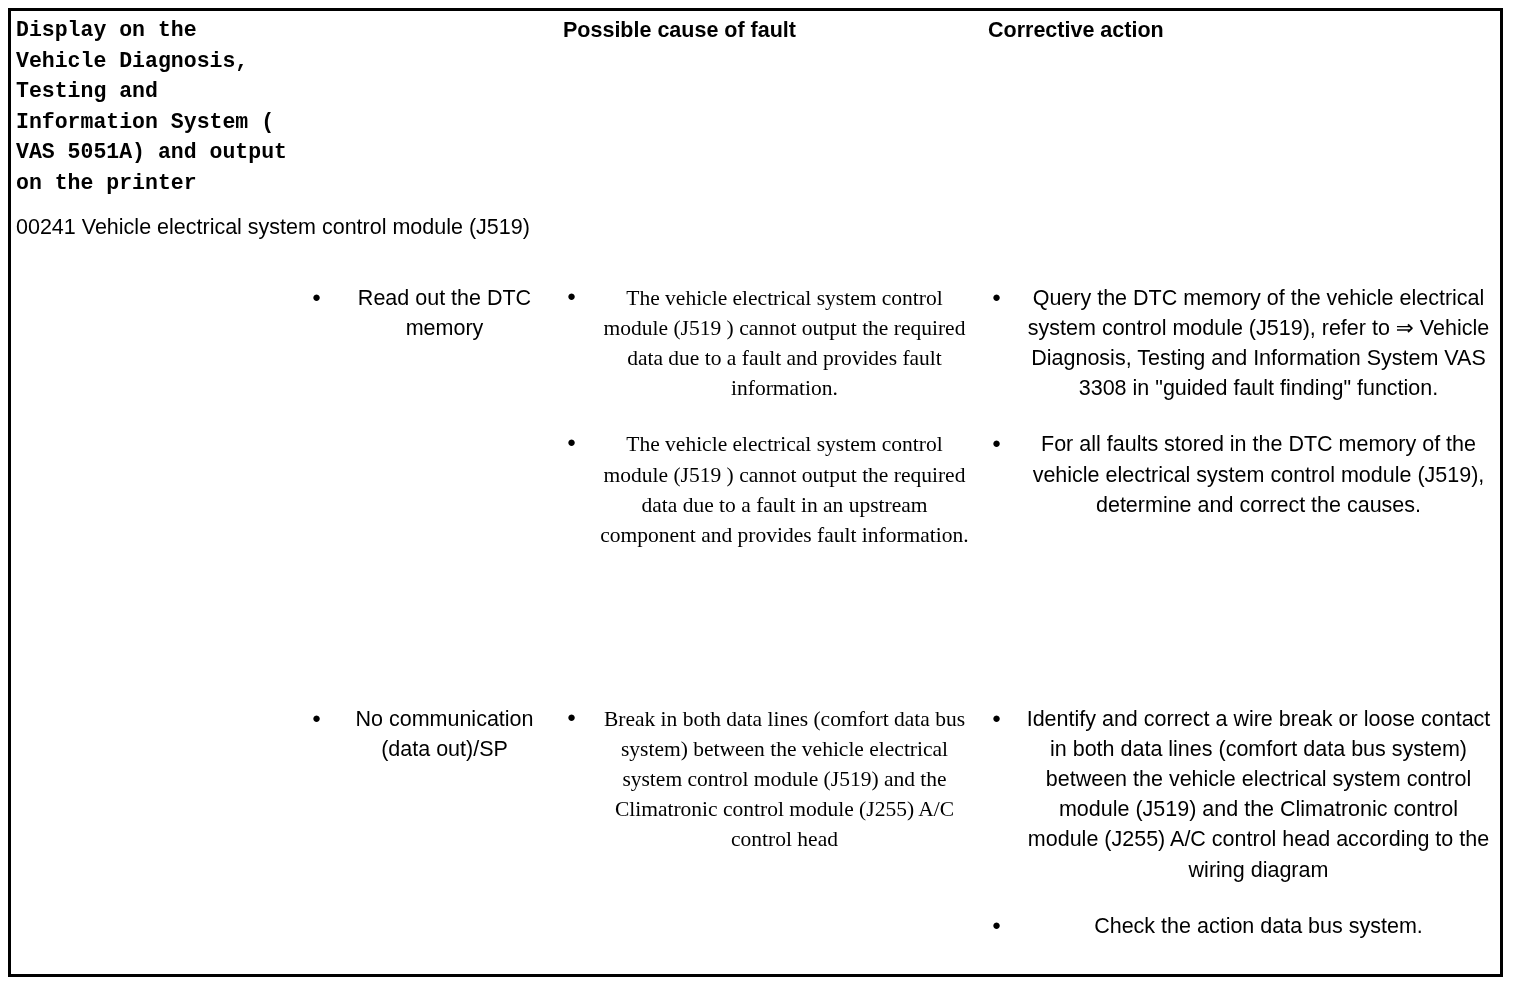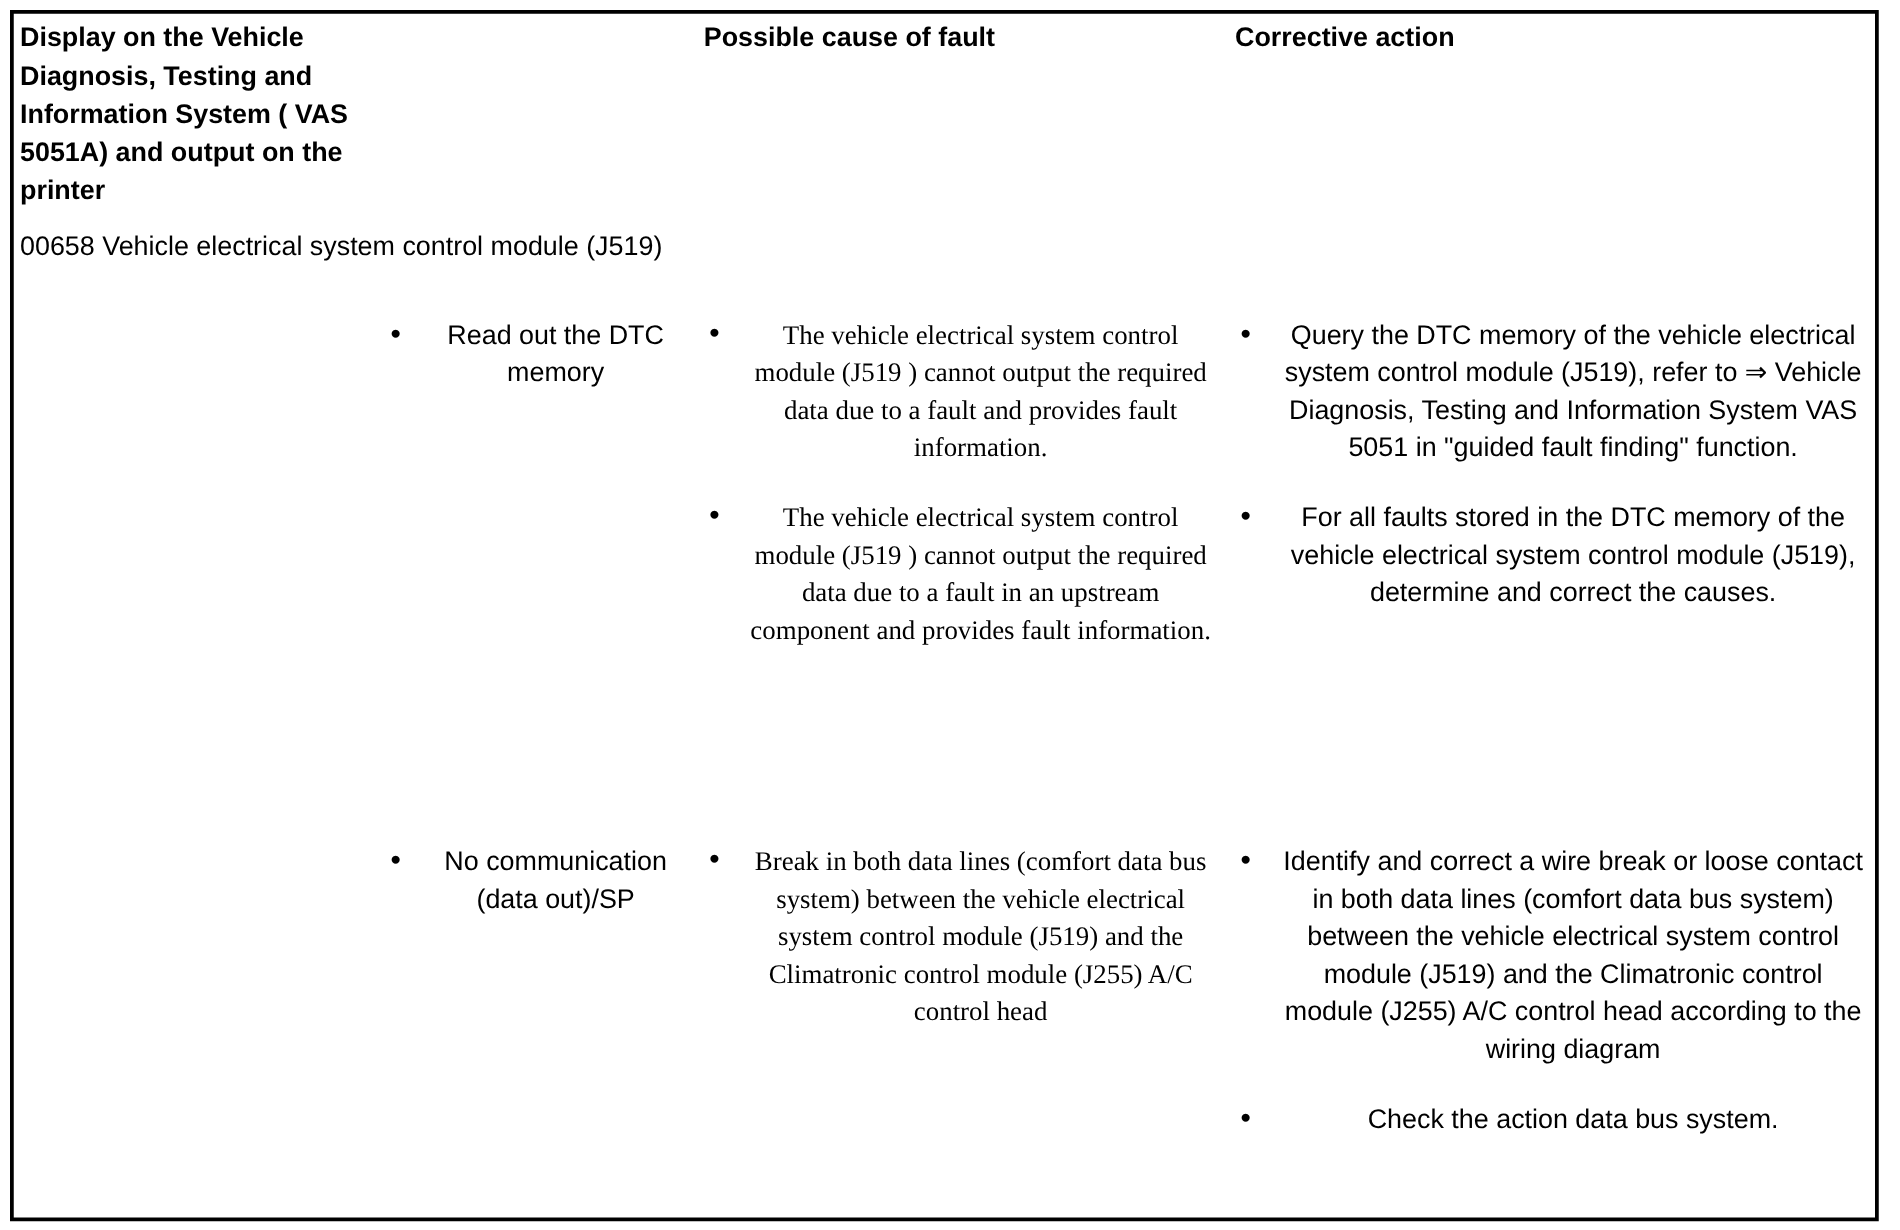--- a/index.html
+++ b/index.html
@@ -43,21 +43,21 @@
     left: 8px;
     top: 8px;
     width: 1495px;
     height: 969px;
     border: 3px solid #000;
     box-sizing: border-box;
     pointer-events: none;
   }
 
   
-  .c1 { width: 292px; }
+  .c1 { width: 292px; font-family: Liberation Mono, monospace; }
   .c2 { width: 255px; }
   .c3 { width: 425px; }
   .c4 { width: 523px; }
 
   
   .cellpad {
     padding: 6px 8px 8px 8px;
     font-size: 21.5px;
     line-height: 1.40;
   }
@@ -123,21 +123,21 @@
       <td class="c3 rule-bottom-thick rule-left-thin">
         <div class="cellpad">Possible cause of fault</div>
       </td>
       <td class="c4 rule-bottom-thick rule-left-thin">
         <div class="cellpad">Corrective action</div>
       </td>
     </tr>
 
     <tr class="rowdtc">
       <td class="rule-bottom-thin" colspan="2">
-        <div class="cellpad">00658 Vehicle electrical system control module (J519)</div>
+        <div class="cellpad">00241 Vehicle electrical system control module (J519)</div>
       </td>
       <td class="rule-bottom-thin rule-left-thin"></td>
       <td class="rule-bottom-thin rule-left-thin"></td>
     </tr>
 
     <tr class="rowtall">
       <td class="c1 rule-bottom-thin"></td>
       <td class="c2 rule-bottom-thin rule-left-thin">
         <div class="cellpad bullets">
           <ul class="blist">
@@ -149,21 +149,21 @@
         <div class="cellpad bullets narrow-cause">
           <ul class="blist">
             <li>The vehicle electrical system control module (J519 ) cannot output the required data due to a fault and provides fault information.</li>
             <li>The vehicle electrical system control module (J519 ) cannot output the required data due to a fault in an upstream component and provides fault information.</li>
           </ul>
         </div>
       </td>
       <td class="c4 rule-bottom-thin rule-left-thin">
         <div class="cellpad bullets">
           <ul class="blist">
-            <li>Query the DTC memory of the vehicle electrical system control module (J519), refer to ⇒ Vehicle Diagnosis, Testing and Information System VAS 5051 in "guided fault finding" function.</li>
+            <li>Query the DTC memory of the vehicle electrical system control module (J519), refer to ⇒ Vehicle Diagnosis, Testing and Information System VAS 3308 in "guided fault finding" function.</li>
             <li>For all faults stored in the DTC memory of the vehicle electrical system control module (J519), determine and correct the causes.</li>
           </ul>
         </div>
       </td>
     </tr>
 
     <tr class="rowtall2">
       <td class="c1 rule-bottom-thin"></td>
       <td class="c2 rule-bottom-thin rule-left-thin">
         <div class="cellpad bullets">

